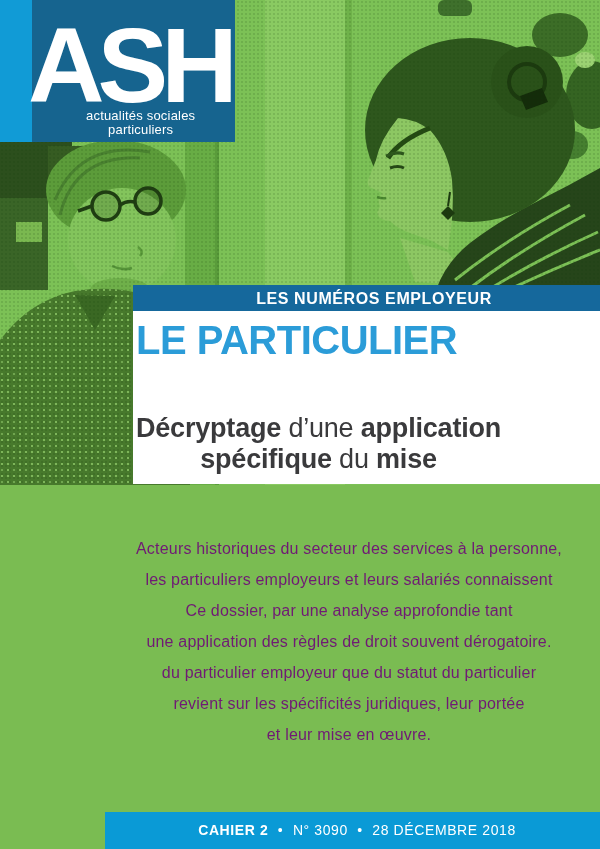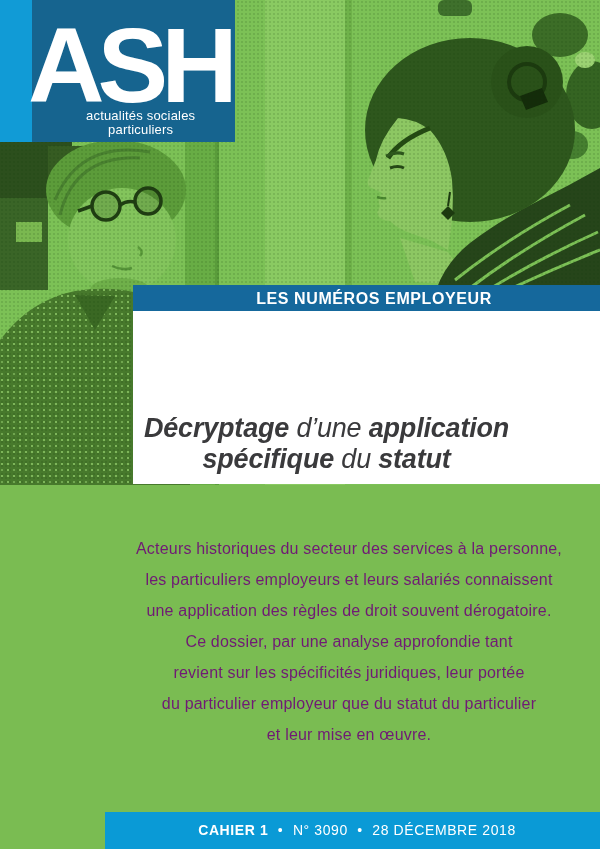--- a/index.html
+++ b/index.html
@@ -36,22 +36,22 @@
     background:var(--banner-blue);color:#fff;font-weight:bold;font-size:16px;
     line-height:27px;padding-left:15px;letter-spacing:.6px;white-space:nowrap;
   }
   
   .title-box{position:absolute;top:311px;left:133px;width:467px;height:173px;background:#ffffff;}
   .title{
     position:absolute;top:6px;left:3px;color:var(--title-blue);font-weight:bold;
     font-size:40px;line-height:46px;letter-spacing:-.5px;white-space:nowrap;
   }
   .subtitle{
-    position:absolute;top:102px;left:11px;color:var(--ink);
-    font-size:27px;line-height:31px;letter-spacing:-.2px;white-space:nowrap;font-weight:400;font-style:italic;
+    position:absolute;top:102px;left:3px;color:var(--ink);
+    font-size:27px;line-height:31px;letter-spacing:-.2px;white-space:nowrap;font-weight:400;
   }
   .subtitle .b{font-weight:bold;}
   
   .summary{
     position:absolute;top:533px;left:119px;width:460px;color:#701a75;
     font-size:16px;line-height:31px;letter-spacing:.2px;
   }
   
   .footer{
     position:absolute;top:812px;left:105px;width:495px;height:37px;box-sizing:border-box;
@@ -139,38 +139,39 @@
     <div class="tagline">
       <div>actualités sociales</div>
       <div>particuliers</div>
     </div>
   </div>
 
   <div class="banner">LES NUMÉROS EMPLOYEUR</div>
 
   <div class="title-box">
     <div class="title">
+      <div>LE PARTICULIER</div>
     </div>
     <div class="subtitle">
       <div><span class="b">Décryptage </span><span>d’une </span><span class="b">application</span></div>
-      <div><span class="b">spécifique </span><span>du </span><span class="b">statut</span></div>
+      <div><span class="b">spécifique </span><span>du </span><span class="b">mise</span></div>
     </div>
   </div>
 
   <div class="summary">
       <div>Acteurs historiques du secteur des services à la personne,</div>
       <div>les particuliers employeurs et leurs salariés connaissent</div>
+      <div>Ce dossier, par une analyse approfondie tant</div>
       <div>une application des règles de droit souvent dérogatoire.</div>
-      <div>Ce dossier, par une analyse approfondie tant</div>
+      <div>du particulier employeur que du statut du particulier</div>
       <div>revient sur les spécificités juridiques, leur portée</div>
-      <div>du particulier employeur que du statut du particulier</div>
       <div>et leur mise en œuvre.</div>
     </div>
 
   <div class="footer">
-    <span class="b">CAHIER 1</span>
+    <span class="b">CAHIER 2</span>
     <span>•</span>
     <span>N° 3090</span>
     <span>•</span>
     <span>28 DÉCEMBRE 2018</span>
   </div>
 
 </div>
 
 </body></html>

